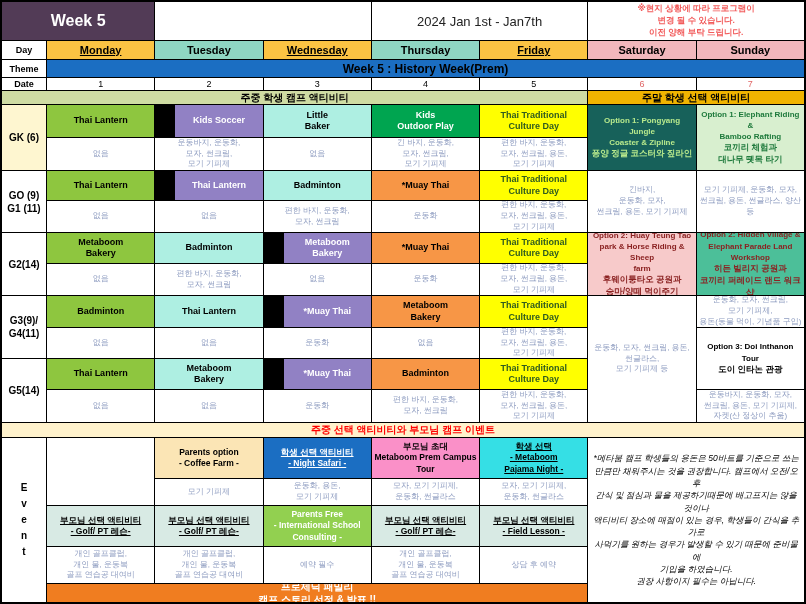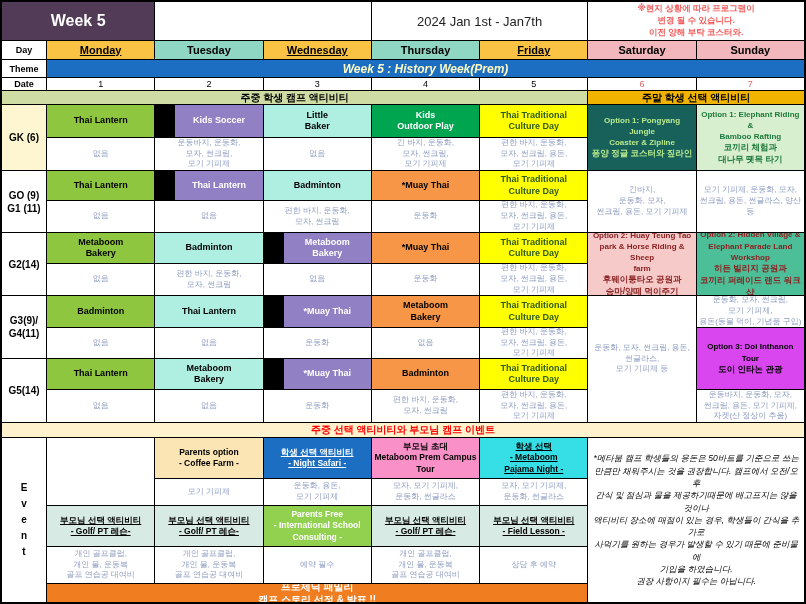--- a/index.html
+++ b/index.html
@@ -14,21 +14,21 @@
   .pre{white-space:pre-line;}
   .col{flex-direction:column;}
   .week5{background:#523B56;color:#fff;font-weight:bold;font-size:16px;}
   .daterange{font-size:13px;color:#222;}
   .disclaimer{color:#F25C5C;font-size:8.5px;font-weight:bold;line-height:1.4;}
   .rowlabel{font-weight:bold;font-size:9px;}
   .day{font-weight:bold;font-size:11px;}
   .day-mwf{background:#FBC343;text-decoration:underline;}
   .day-tt{background:#8FD6C3;}
   .day-we{background:#F1B7BC;}
-  .theme{background:#1B6EC2;color:#fef9c3;font-weight:bold;font-size:12px;font-style:italic;}
+  .theme{background:#1B6EC2;color:#000000;font-weight:bold;font-size:12px;}
   .datenum{font-size:9px;}
   .rednum{color:#E06666;}
   .sect-weekday{background:#CFDCA3;font-weight:bold;font-size:10px;}
   .sect-weekend{background:#F0B400;font-weight:bold;font-size:10px;}
   .sect-event{background:#FFF2CC;color:#FF0000;font-weight:bold;font-size:10px;}
   .glabel{font-weight:bold;font-size:10px;line-height:1.3;}
   .gk{background:#FEF6D0;}
   .t{font-weight:bold;font-size:9px;line-height:1.25;}
   .bg-green{background:#8EC63F;}
   .bg-purple{background:#9181C4;color:#fff;margin-left:20px;}
@@ -36,21 +36,21 @@
   .bg-kelly{background:#00A550;color:#fff;}
   .bg-yellow{background:#FFFF00;color:#2F5B1F;}
   .bg-orange{background:#F79646;}
   .items{font-size:8px;color:#8E9CC0;line-height:1.35;}
   .opt{font-weight:bold;font-size:8px;line-height:1.4;padding:2px;}
   .opt .ko{font-size:8.5px;}
   .sat1{background:#17615A;color:#B7E98C;}
   .sun1{background:#D8EFCF;color:#1E7A3C;}
   .sat2{background:#F7CACA;color:#8B2222;}
   .sun2{background:#4CBF99;color:#8B2222;}
-  .sun3{background:#d946ef;color:#000;}
+  .sun3{background:#ffffff;color:#000;}
   .evt{font-weight:bold;font-size:8.5px;line-height:1.35;}
   .u{text-decoration:underline;}
   .ev-coffee{background:#FBE5B5;text-align:center;}
   .ev-blue{background:#1B6EC2;color:#fff;}
   .ev-pink{background:#FA90C8;}
   .ev-cyanb{background:#35DFE5;}
   .ev-golf{background:#D8EAE4;}
   .ev-green{background:#92D050;color:#fff;}
   .banner{background:#F07D20;color:#fff;font-weight:bold;font-size:10px;line-height:1.3;}
   .note{font-size:8.5px;color:#000;padding:3px;line-height:1.45;font-style:italic;}
@@ -59,21 +59,21 @@
 </head>
 <body>
 
 <div class="sheet">
 
   <div class="c week5" style="grid-area:1/1/2/3">Week 5</div>
   <div class="c" style="grid-area:1/3/2/5"></div>
   <div class="c daterange" style="grid-area:1/5/2/7">2024 Jan 1st - Jan7th</div>
   <div class="c disclaimer pre" style="grid-area:1/7/2/9">※현지 상황에 따라 프로그램이
 변경 될 수 있습니다.
-이전 양해 부탁 코스터와.</div>
+이전 양해 부탁 드립니다.</div>
 
   <div class="c rowlabel" style="grid-area:2/1">Day</div>
   <div class="c day day-mwf" style="grid-area:2/2">Monday</div>
   <div class="c day day-tt" style="grid-area:2/3">Tuesday</div>
   <div class="c day day-mwf" style="grid-area:2/4">Wednesday</div>
   <div class="c day day-tt" style="grid-area:2/5">Thursday</div>
   <div class="c day day-mwf" style="grid-area:2/6">Friday</div>
   <div class="c day day-we" style="grid-area:2/7">Saturday</div>
   <div class="c day day-we" style="grid-area:2/8">Sunday</div>
 

